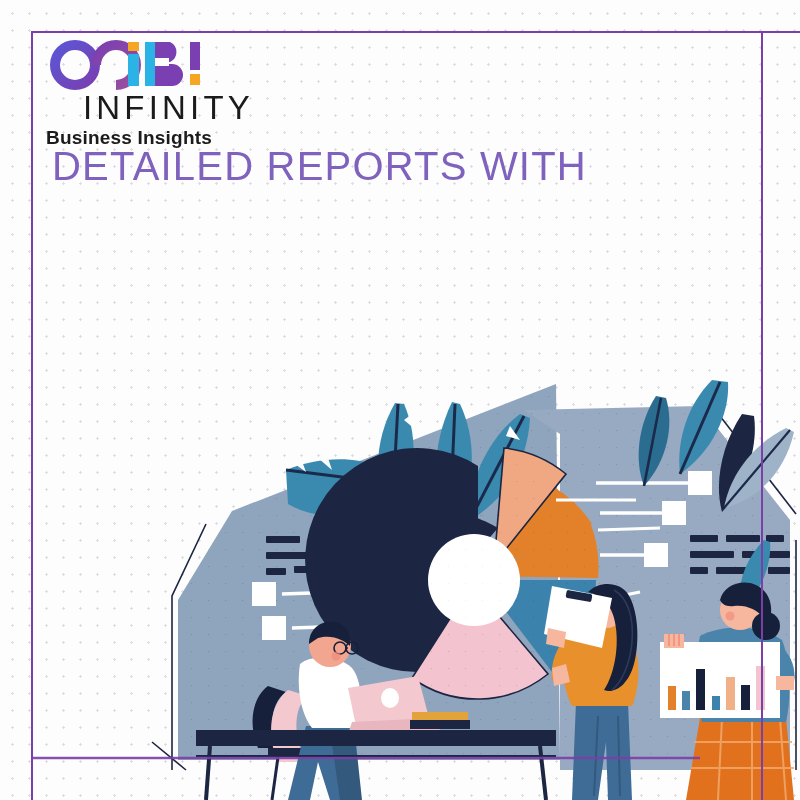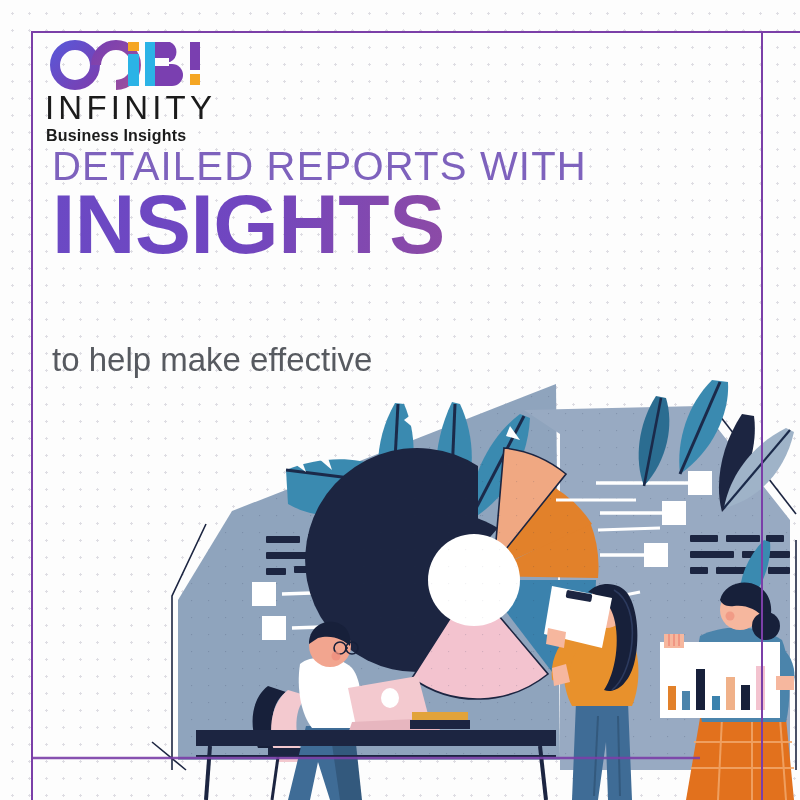--- a/index.html
+++ b/index.html
@@ -60,25 +60,26 @@
     width: 200px;
   }
   .logo-mark svg { display: block; }
   .logo-infinity {
     font-size: 33px;
     font-weight: 400;
     letter-spacing: 4.2px;
     color: #1b1b1b;
     line-height: 1;
     margin-top: 1px;
-    margin-left: 1px;
-    font-family: "Liberation Sans", sans-serif;
+    margin-left: 17px;
+    font-family: "Liberation Sans", sans-serif;
+    text-align: right;
   }
   .logo-tagline {
-    font-size: 16px;
+    font-size: 19px;
     font-weight: 700;
     letter-spacing: 0.2px;
     color: #1b1b1b;
     line-height: 1;
     margin-top: 4px;
     margin-left: 2px;
     font-family: "Liberation Sans", sans-serif;
   }
 
   
@@ -407,23 +408,21 @@
         <rect x="146" y="4" width="10" height="28" fill="#7a3fb0"></rect>
         <rect x="146" y="36" width="10" height="11" fill="#f5a623"></rect>
       </svg>
     </div>
     <div class="logo-infinity">INFINITY</div>
     <div class="logo-tagline">Business Insights</div>
   </div>
 
   <div class="headline-block">
     <div class="eyebrow">DETAILED REPORTS WITH</div>
-    <div class="bigline second">INSIGHTS</div>
   </div>
 
   <div class="subline">
-    <div>to help make effective</div>
   </div>
 
   <div class="frame"></div>
   <div class="frame-right"></div>
 
 </div>
 
 </body></html>

